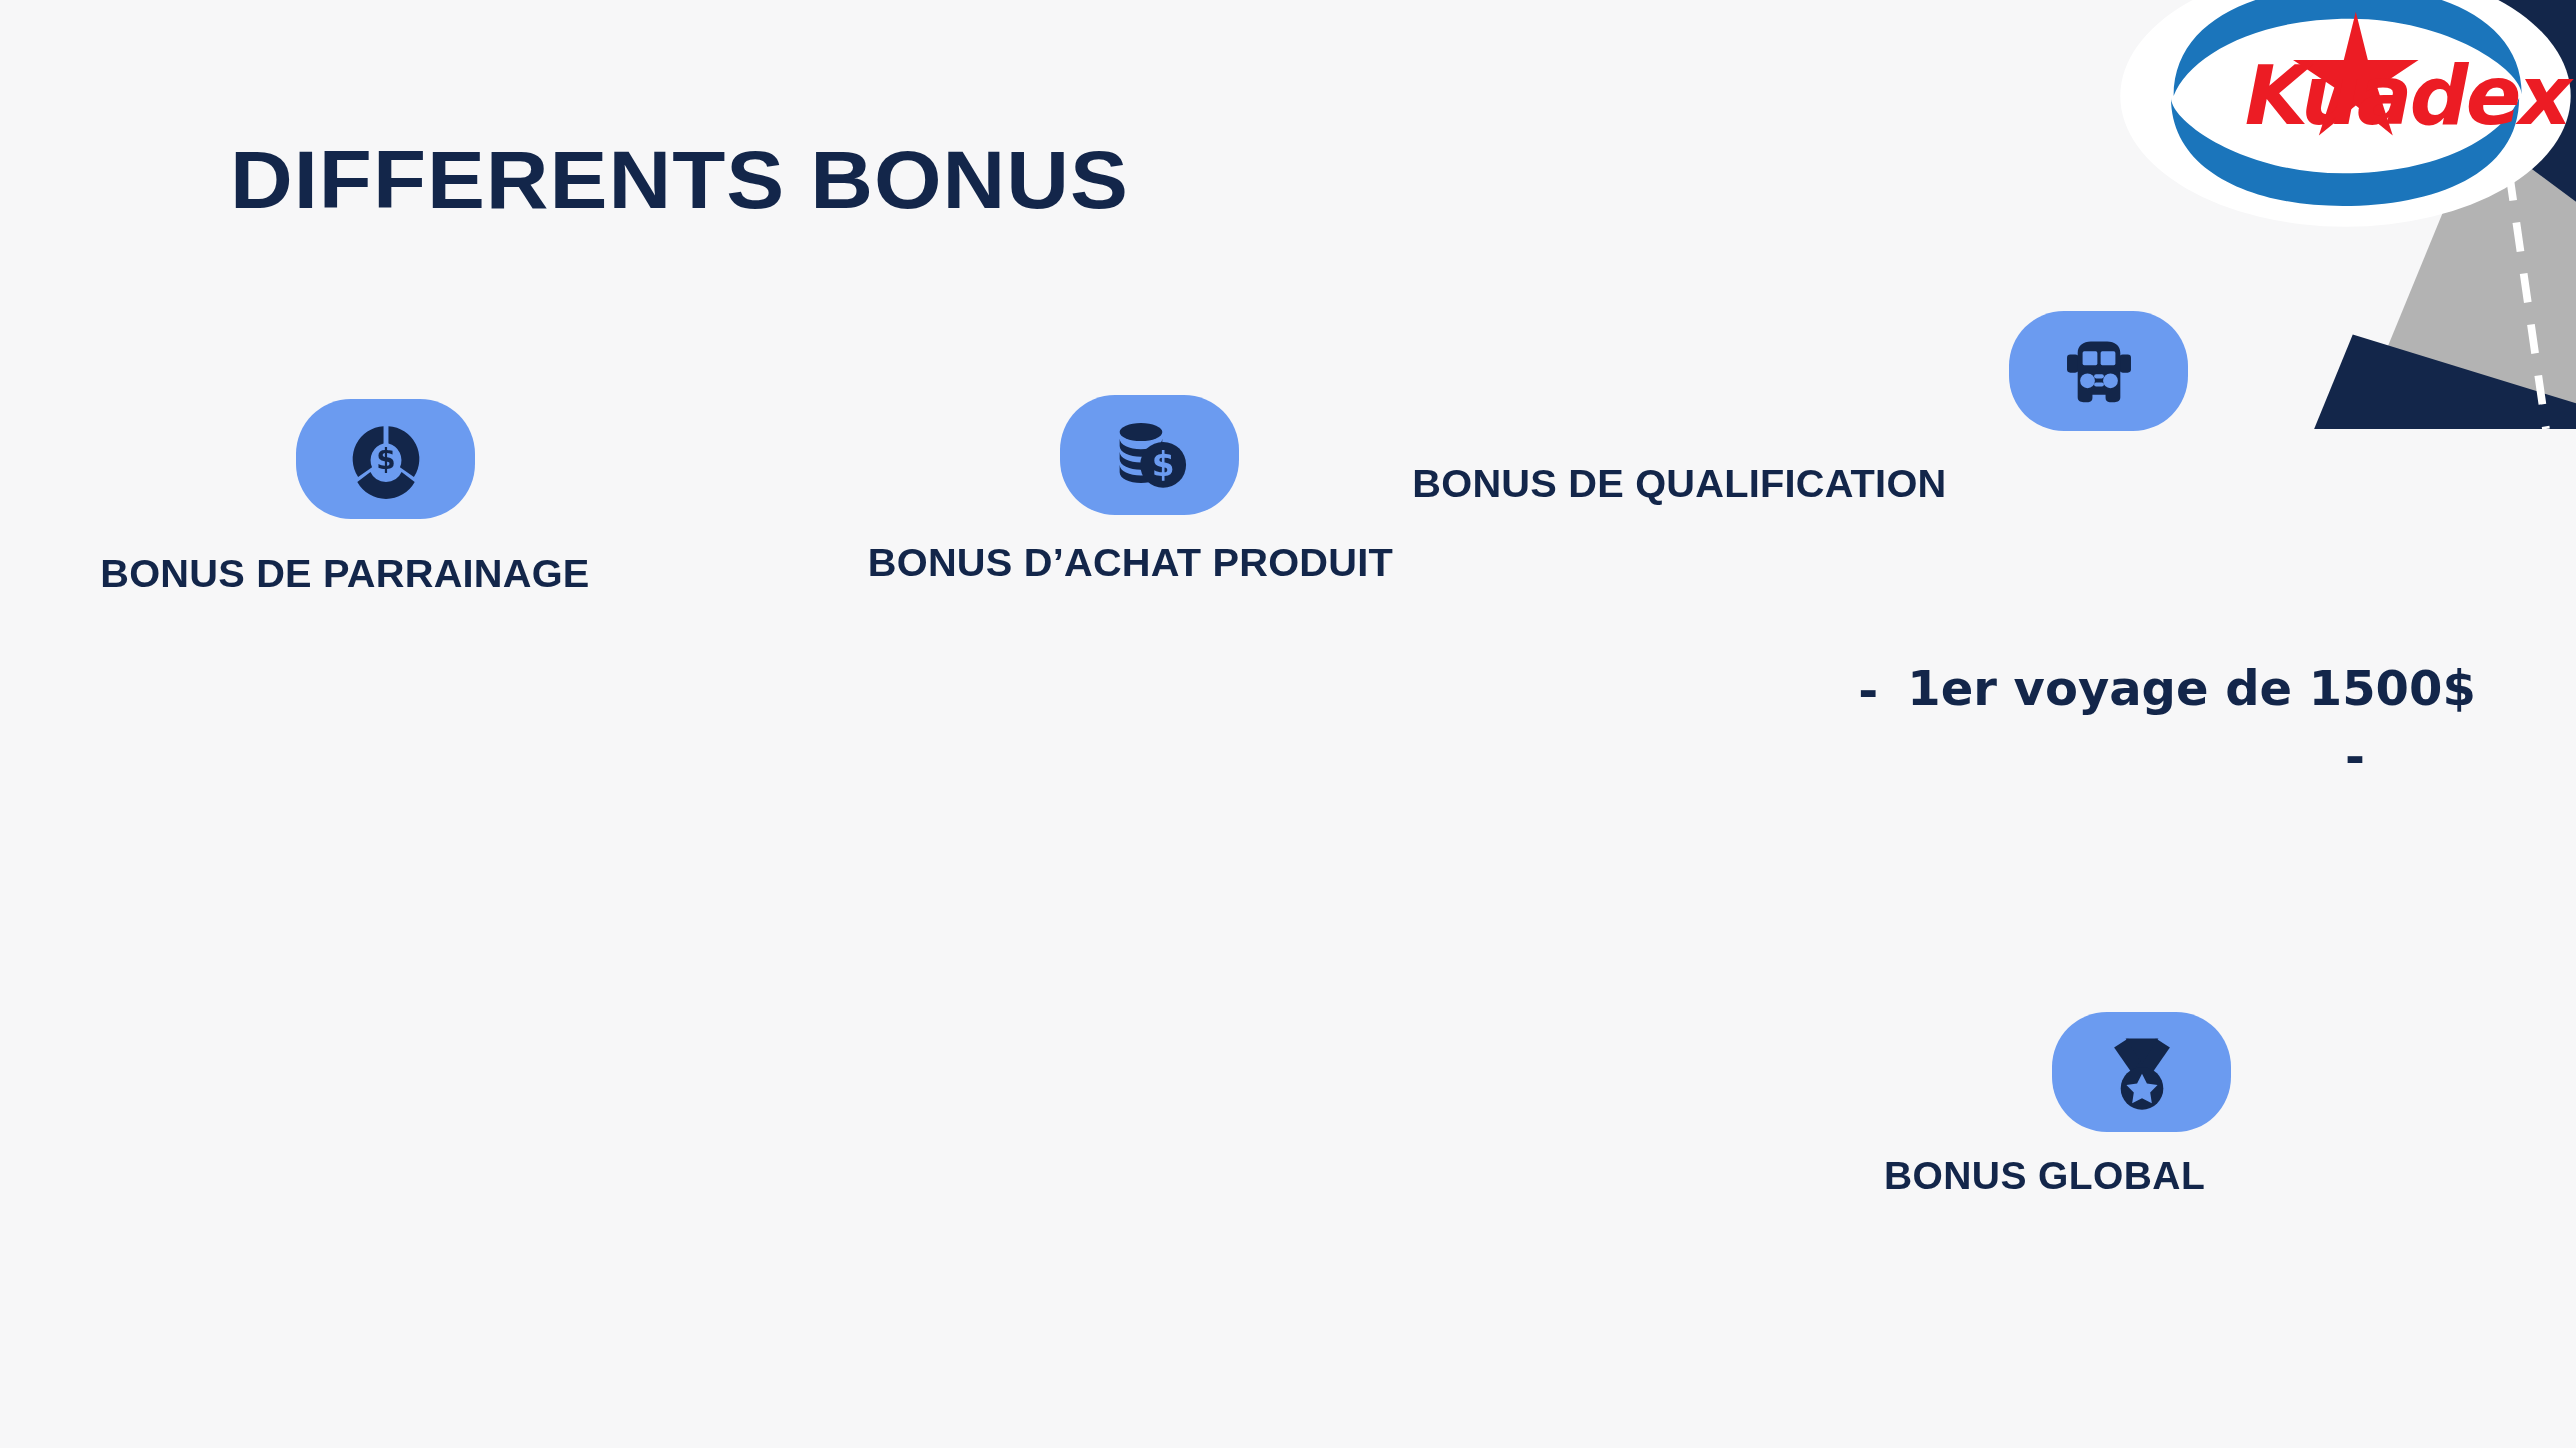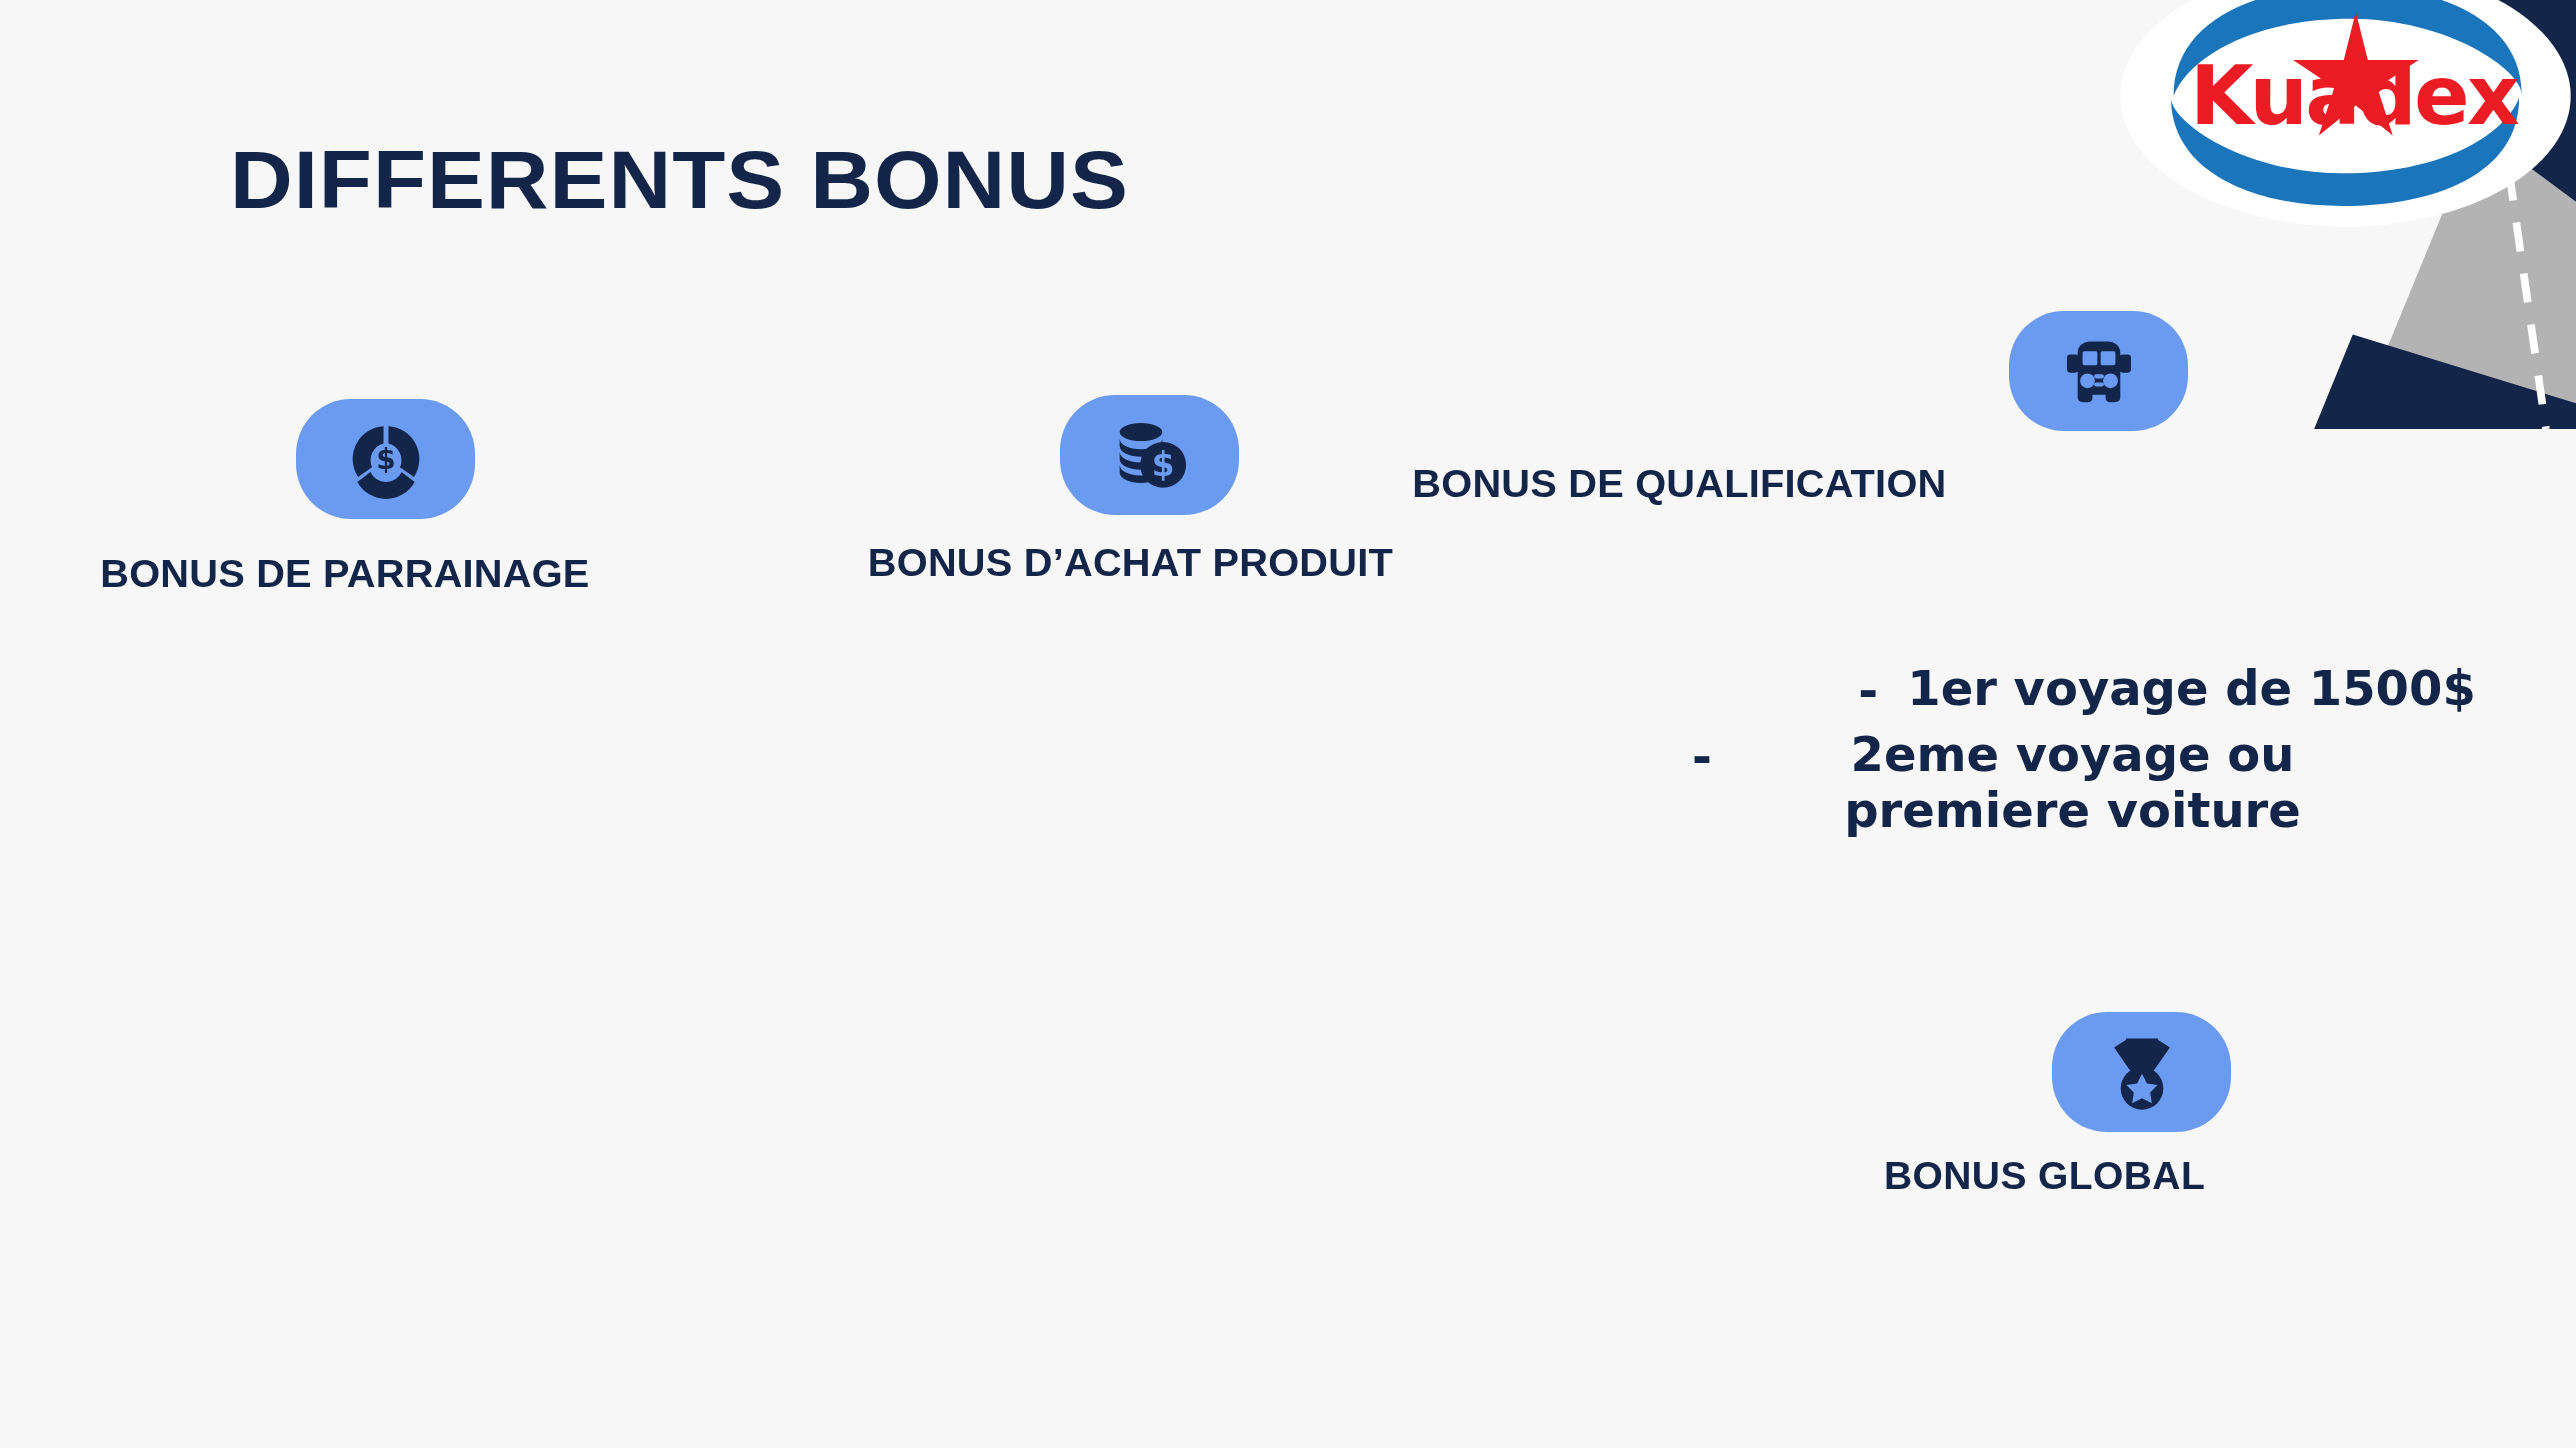--- a/index.html
+++ b/index.html
@@ -43,23 +43,24 @@
     background: #ffffff;
     border-radius: 50%;
     box-shadow: 0 0 0 1.7px #ffffff;
   }
   .brand-wordmark {
     position: absolute;
     left: 16px;
     right: 0;
     top: 50%;
     transform: translateY(-50%);
-    text-align: center;
+    text-align: right;
     font-family: "DejaVu Sans", sans-serif;
     font-weight: 700;
+    font-style: italic;
     font-size: 82px;
     letter-spacing: -2.6px;
     color: #ec1c24;
     z-index: 3;
     line-height: 1;
   }
 
   
   .deck-title {
     position: absolute;
@@ -242,21 +243,20 @@
     <div class="bonus-label">BONUS DE QUALIFICATION</div>
   </div>
 
   <div class="qualif-list">
     <div class="qualif-row" id="qualif-row-1">
       <span class="qualif-dash">-</span>
       <span class="qualif-text">1er voyage de 1500$</span>
     </div>
     <div class="qualif-row" id="qualif-row-2">
       <span class="qualif-dash">-</span>
-      <span class="qualif-text">2eme voyage ou premiere voiture</span>
     </div>
   </div>
 
 
 
   <div class="bonus-item" id="item-global">
     <div class="icon-pill">
       <svg viewBox="0 0 100 100" aria-hidden="true">
         <g fill="#13264a">
           <path d="M16,20 L33,9 L58,45 L41,56 Z"></path>

